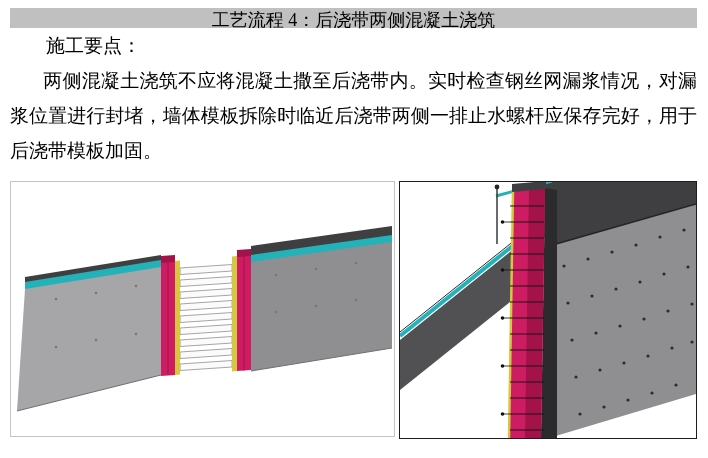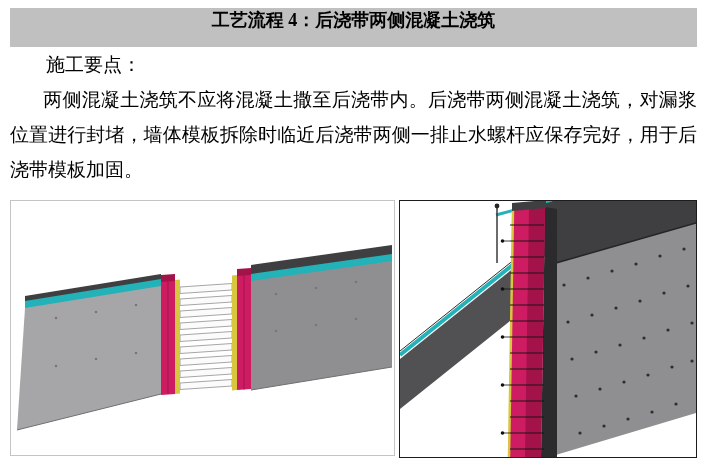--- a/index.html
+++ b/index.html
@@ -3,24 +3,24 @@
 <meta charset="utf-8">
 <style>
   * { margin:0; padding:0; box-sizing:border-box; }
   html,body { width:708px; height:458px; background:#fff; overflow:hidden; }
   body { font-family:"Liberation Serif","DejaVu Serif",serif; color:#000; }
   .page { width:708px; height:458px; padding:8px 11px 0 10px; background:#fff; }
 
   .title-bar {
     background: var(--title-bg,#c0c0c0);
     text-align:center;
-    font-weight:bold;
+    font-weight:normal;
     font-size:18px;
     line-height:25px;
-    height:39px;
+    height:20px;
   }
 
   .section-heading {
     font-size:19px;
     line-height:35px;
     text-indent:1.9em;
   }
   .body-paragraph {
     font-size:19px;
     line-height:35px;
@@ -63,21 +63,21 @@
 <body>
 
 <div class="page">
 
   <div class="title-bar">
     <span>工艺流程 4：后浇带两侧混凝土浇筑</span>
   </div>
 
   <p class="section-heading">施工要点：</p>
 
-  <p class="body-paragraph">两侧混凝土浇筑不应将混凝土撒至后浇带内。后浇带两侧混凝土浇筑，对漏浆位置进行封堵，墙体模板拆除时临近后浇带两侧一排止水螺杆应保存完好，用于后浇带模板加固。</p>
+  <p class="body-paragraph">两侧混凝土浇筑不应将混凝土撒至后浇带内。实时检查钢丝网漏浆情况，对漏浆位置进行封堵，墙体模板拆除时临近后浇带两侧一排止水螺杆应保存完好，用于后浇带模板加固。</p>
 
   <div class="figures">
 
     <div class="figure-left">
       <svg viewBox="0 0 383 254">
         <rect x="0" y="0" width="383" height="254" fill="#ffffff"></rect>
 
         <g>
           <polygon class="fill-dark" points="14,95 150,73 150,79 14,101"></polygon>
           <polygon class="fill-teal" points="14,100 150,78 150,86 14,108"></polygon>

